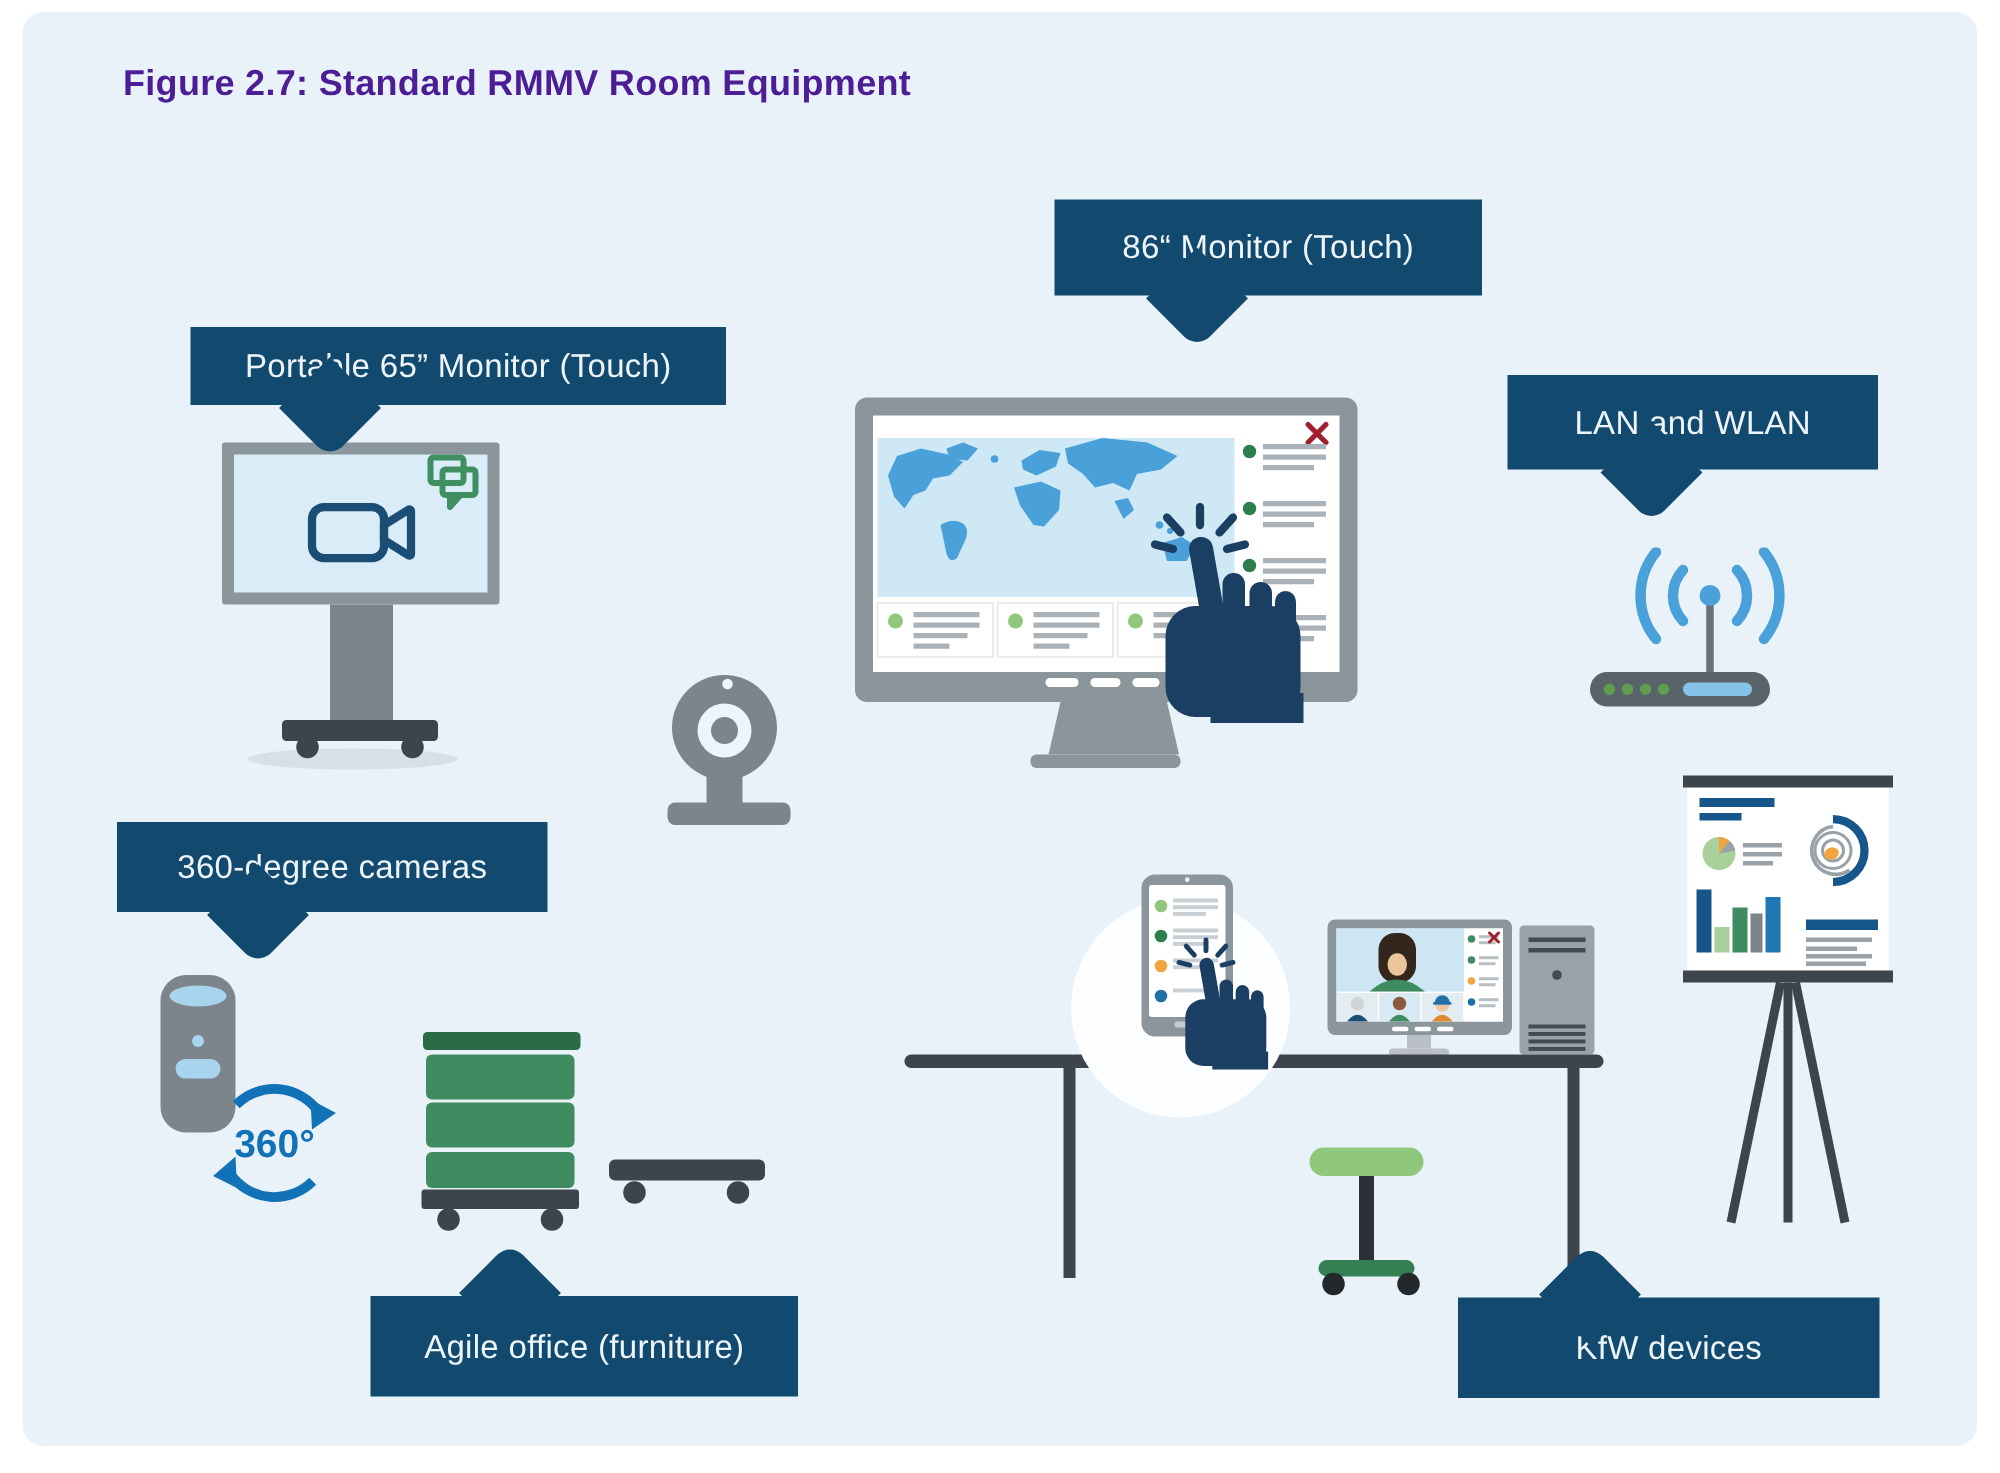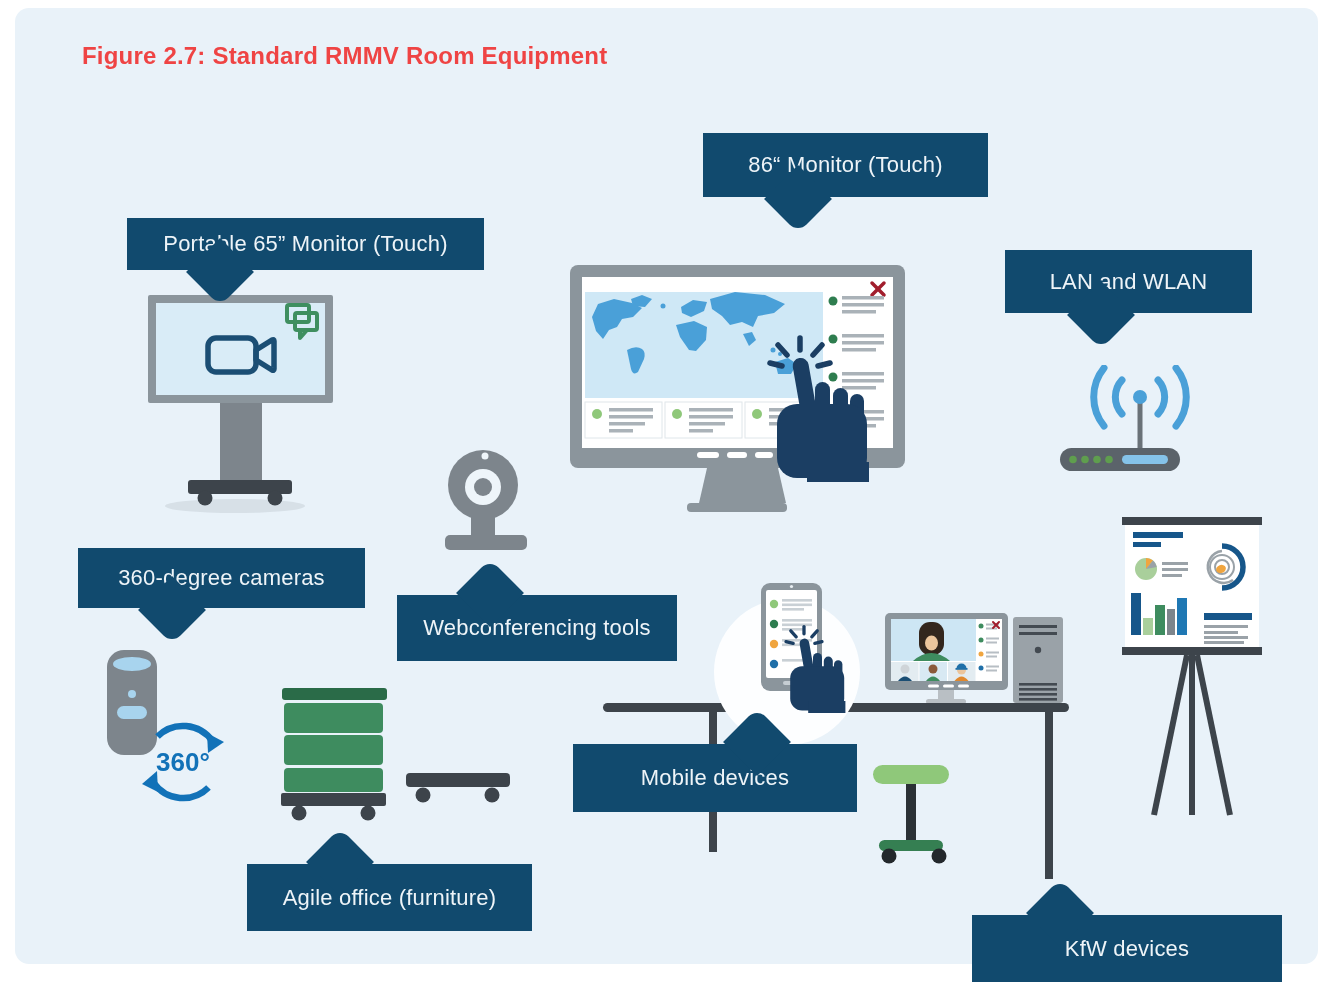--- a/index.html
+++ b/index.html
@@ -6,21 +6,21 @@
   .stage{
     position:relative;width:1333px;height:982px;background:#ffffff;overflow:hidden;
     font-family:"Liberation Sans",sans-serif;
   }
   .panel{
     position:absolute;left:15px;top:8px;right:15px;bottom:18px;
     background:#e9f2f9;border-radius:14px;
   }
   .fig-title{
     position:absolute;left:82px;top:42px;margin:0;
-    font-size:24px;font-weight:bold;color:#ef4444;letter-spacing:.2px;z-index:2;
+    font-size:24px;font-weight:bold;color:#4c1d95;letter-spacing:.2px;z-index:2;
   }
   .callout{
     position:absolute;background:#114a6e;color:#eef4f8;
     display:flex;align-items:center;justify-content:center;
     font-size:22px;letter-spacing:.2px;z-index:5;
   }
   .callout .tail{
     position:absolute;width:48px;height:48px;background:#114a6e;
     transform:rotate(45deg);left:calc(var(--tx) - 24px);
   }
@@ -375,32 +375,24 @@
   <div class="callout tail-down" style="left:1005px;top:250px;width:247px;height:63px;--tx:96px">
     <span>LAN and WLAN</span>
     <i class="tail"></i>
   </div>
 
   <div class="callout tail-down" style="left:78px;top:548px;width:287px;height:60px;--tx:94px">
     <span>360-degree cameras</span>
     <i class="tail"></i>
   </div>
 
-  <div class="callout tail-up" style="left:397px;top:595px;width:280px;height:66px;--tx:93px">
-    <span>Webconferencing tools</span>
-    <i class="tail"></i>
-  </div>
-
-  <div class="callout tail-up" style="left:573px;top:744px;width:284px;height:68px;--tx:184px">
-    <span>Mobile devices</span>
-    <i class="tail"></i>
-  </div>
+
 
   <div class="callout tail-up" style="left:247px;top:864px;width:285px;height:67px;--tx:93px">
     <span>Agile office (furniture)</span>
     <i class="tail"></i>
   </div>
 
-  <div class="callout tail-up" style="left:972px;top:915px;width:310px;height:67px;--tx:88px">
+  <div class="callout tail-up" style="left:972px;top:865px;width:281px;height:67px;--tx:88px">
     <span>KfW devices</span>
     <i class="tail"></i>
   </div>
 </div>
 
 </body></html>

